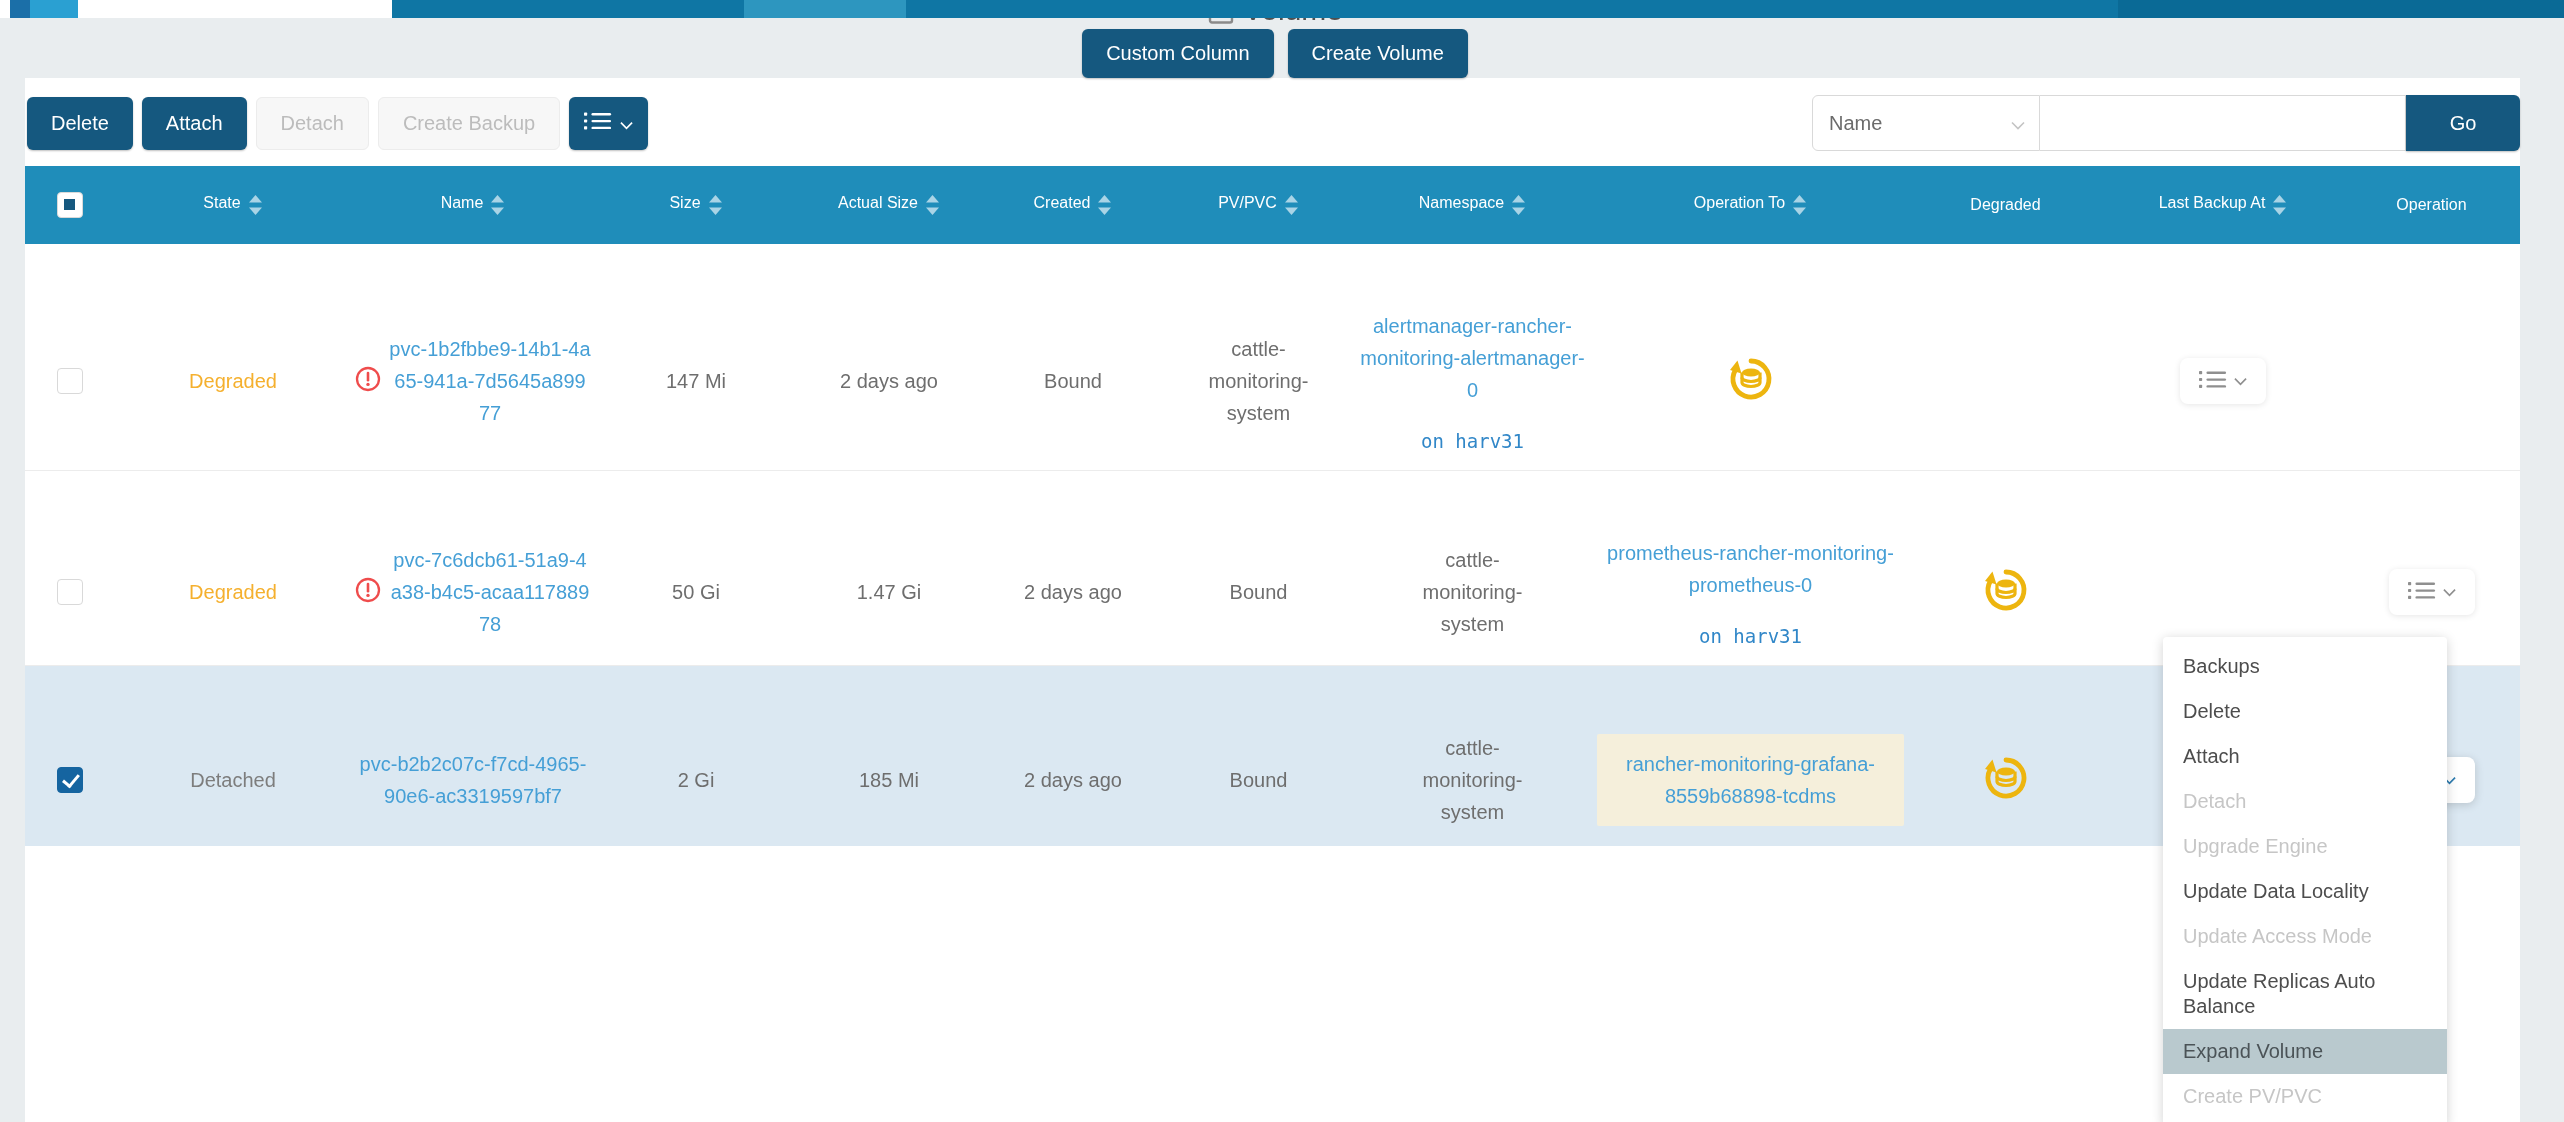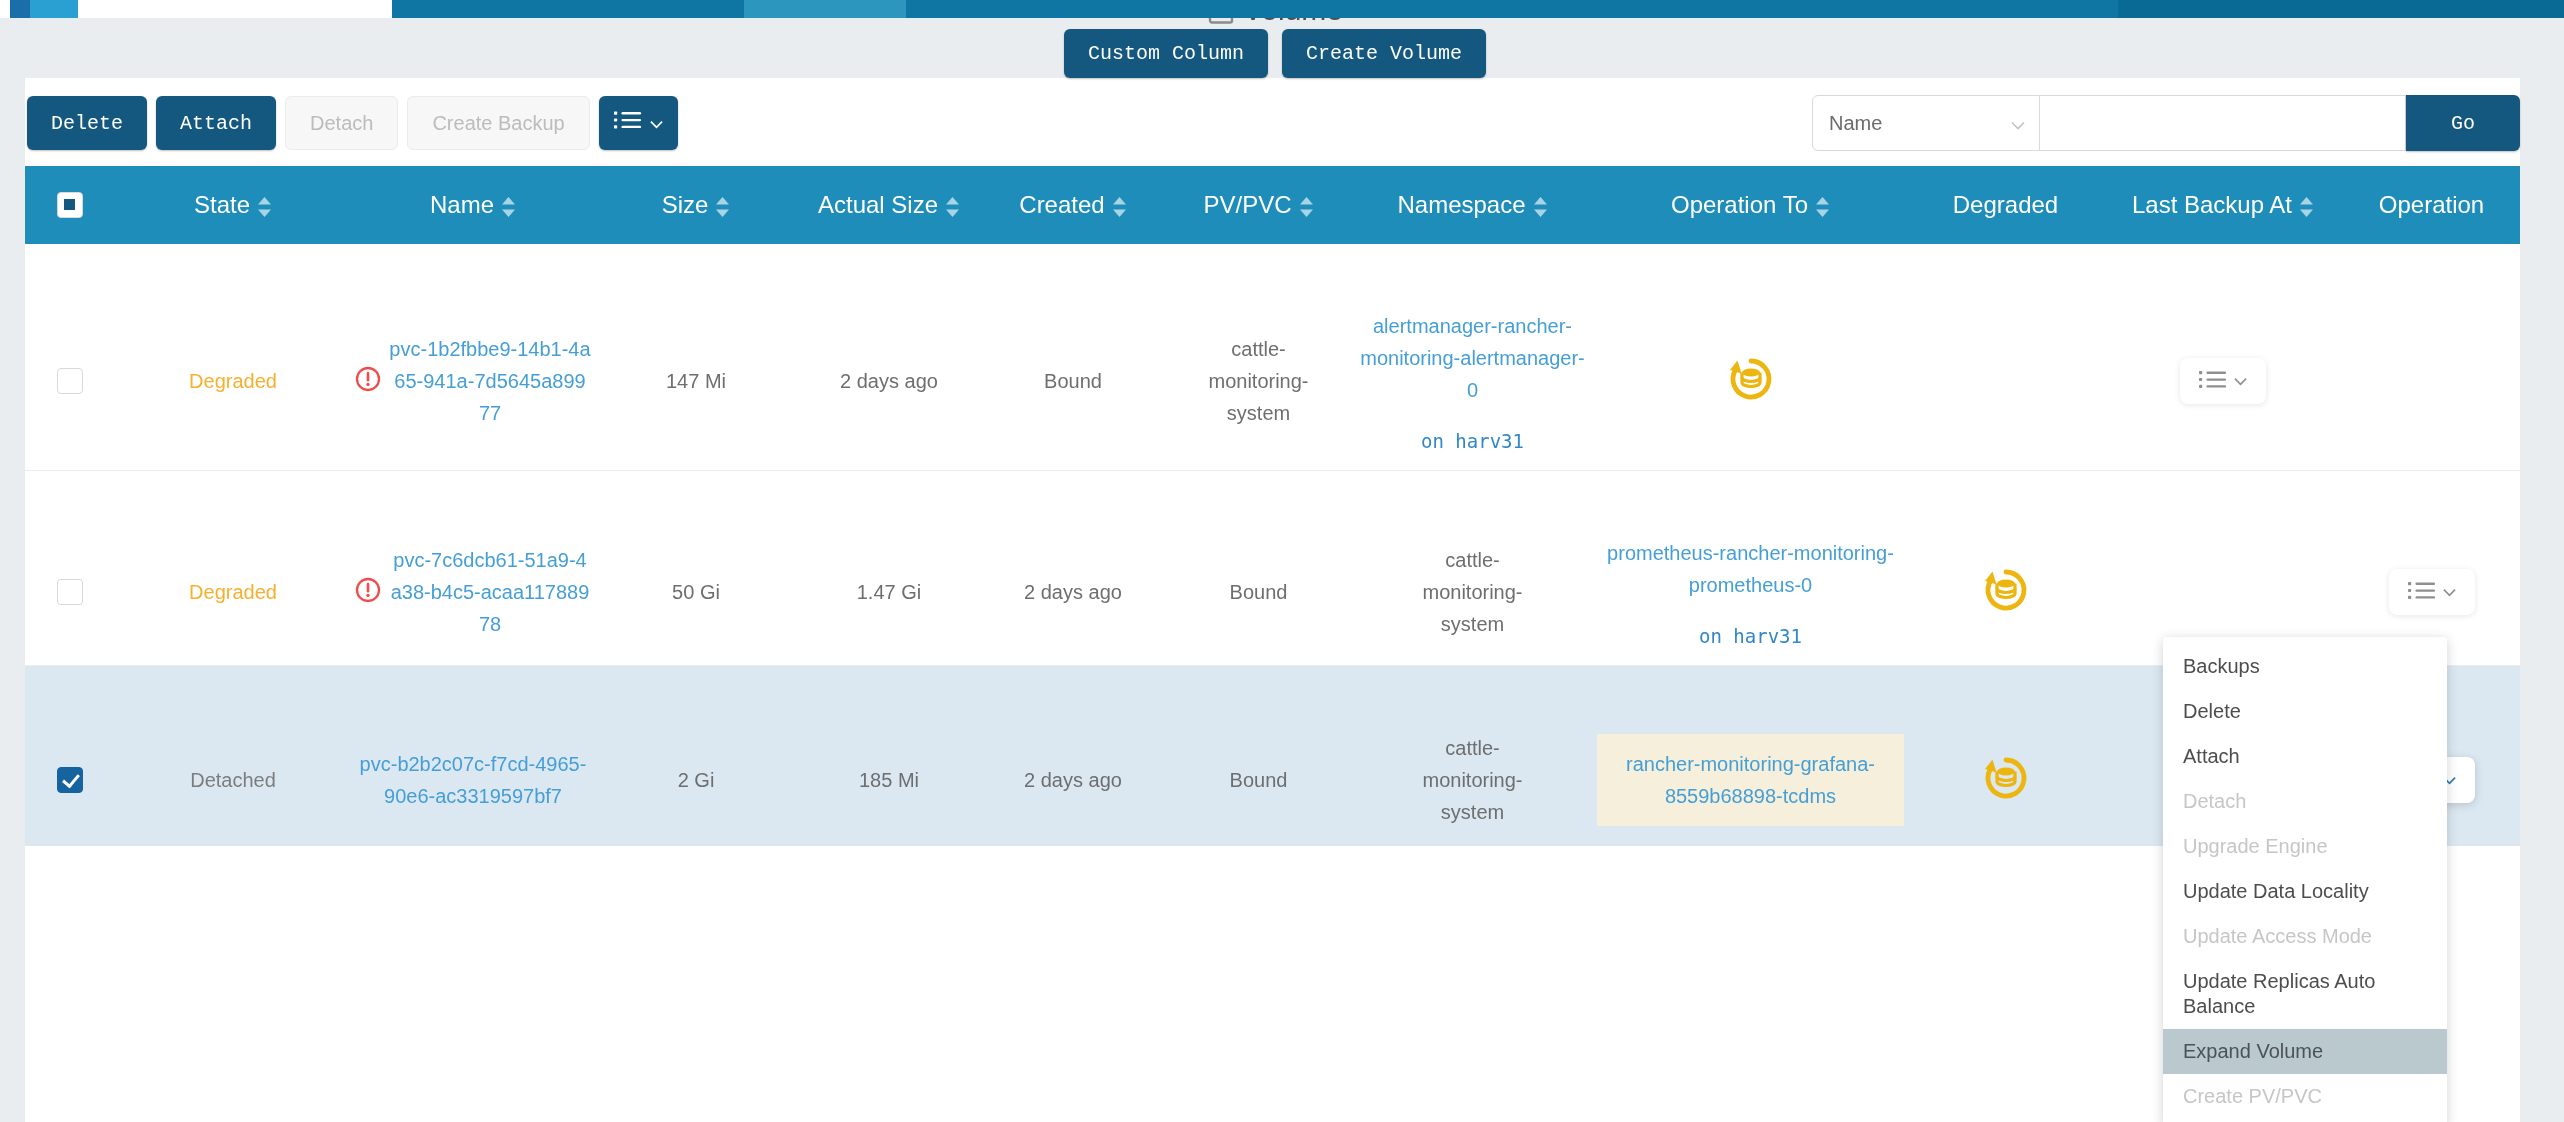--- a/index.html
+++ b/index.html
@@ -17,36 +17,36 @@
   .seg-tab-b { left:30px; width:48px; height:5px; background:#2aa0d2; }
   .seg-main  { left:392px; right:0; background:#0f76a4; }
   .seg-light { left:744px; width:162px; background:#2d96bf; }
   .seg-dark  { left:2118px; right:0; background:#0a6a96; }
   
   .titlebar { height:60px; display:flex; align-items:center; justify-content:flex-end; padding:0 24px 0 10px;flex-direction:column; }
   .titleleft { display:flex; align-items:center; gap:8px; }
   .page-title { font-size:30px; color:#4f4f4f; font-weight:400; margin:0; }
   .title-actions { display:flex; gap:14px; }
   .btn { border:none; border-radius:6px; font-size:20px; font-family:inherit; cursor:pointer; }
-  .btn-primary { background:var(--primary,#15587f); color:#fff; padding:13px 24px; box-shadow:0 1px 2px rgba(0,0,0,.25);font-family:Liberation Mono, monospace; }
+  .btn-primary { background:var(--primary,#15587f); color:#fff; padding:13px 24px; box-shadow:0 1px 2px rgba(0,0,0,.25); }
   .btn-disabled { background:#f7f7f7; color:#bcbcbc; border:1px solid #ececec; padding:13px 24px; cursor:not-allowed; box-shadow:none; }
   
   .panel { margin:0 44px 0 25px; background:#fff; height:1044px; padding-top:17px; }
   .toolbar { display:flex; justify-content:space-between; align-items:center; padding:0 0 0 2px; }
   .toolbar-left { display:flex; gap:9px; }
   .btn-menu { display:flex; align-items:center; gap:8px; padding:13px 15px; }
   .filter { display:flex; align-items:stretch; height:56px; margin-right:0; }
   .filter-select { width:228px; background:#fff; border:1px solid #d9d9d9; border-radius:6px 0 0 6px;
     display:flex; align-items:center; justify-content:space-between; padding:0 14px 0 16px; font-size:20px; color:#6b6b6b; cursor:pointer; }
   .filter-input { width:366px; border:1px solid #d9d9d9; border-left:none; border-radius:0; padding:0 14px; font-size:20px; font-family:inherit; color:#555; outline:none; }
   .btn-go { width:114px; border-radius:0 6px 6px 0; font-size:20px; }
   
   .grid { display:grid; grid-template-columns:90px 236px 244px 202px 184px 184px 187px 241px 315px 195px 240px 177px; align-items:center; }
   .thead { background:var(--theader,#1f8dba); height:78px; margin-top:15px; color:#fff; }
-  .th { display:flex; align-items:flex-end; justify-content:center; gap:7px; font-size:24px; }
+  .th { display:flex; align-items:flex-start; justify-content:center; gap:7px; font-size:16px; }
   .trow { min-height:117px; position:relative; }
   .trow.sep { border-bottom:1px solid #ececec; }
   .trow.selected { background:var(--selbg,#dbe8f2); }
   .td { display:flex; align-items:center; justify-content:center; text-align:center; font-size:20px; color:#6e6e6e; padding:18px 4px;margin-top:48px; }
   .state-degraded { color:var(--degraded,#f5b02e); }
   .state-detached { color:var(--detached,#7d7d7d); }
   a.link { color:var(--link,#459fd6); text-decoration:none; line-height:1.6; word-break:break-all; display:inline-block; }
   .namecell { display:flex; align-items:center; justify-content:center; gap:8px; }
   .namecell a { max-width:212px; }
   .namecell.noicon a { max-width:250px; }

